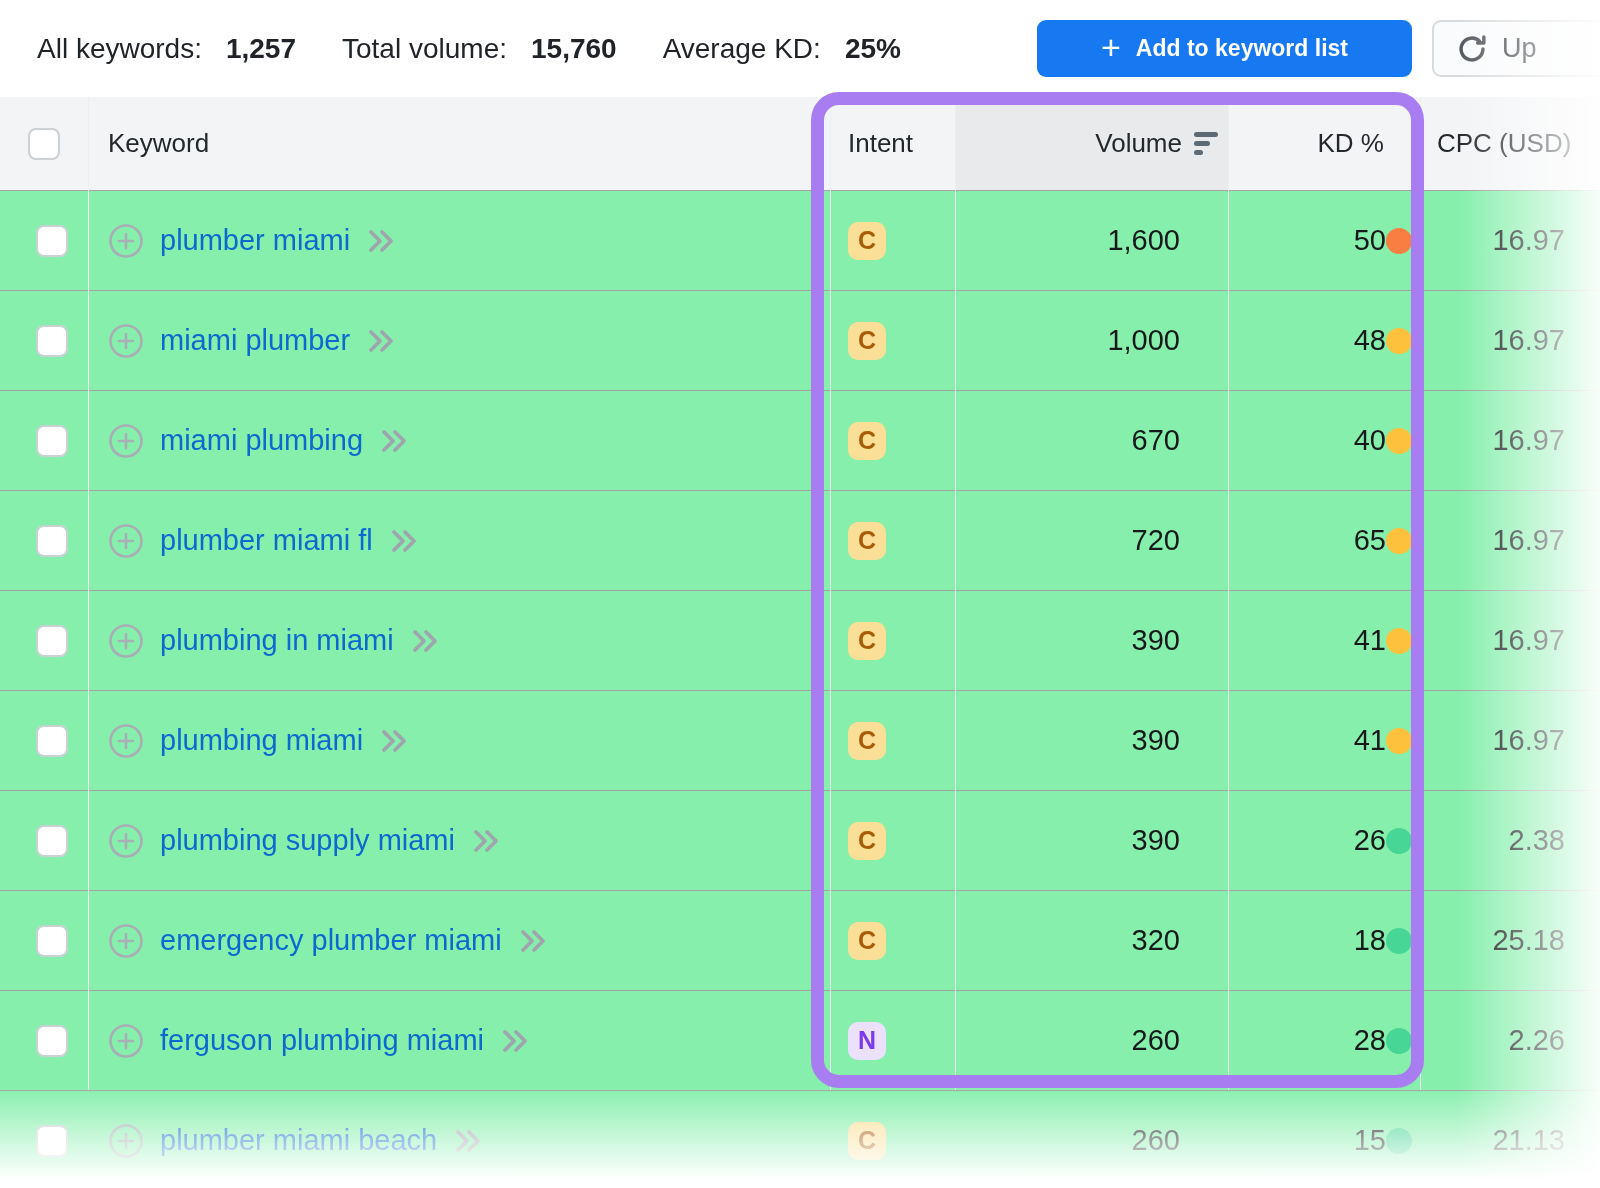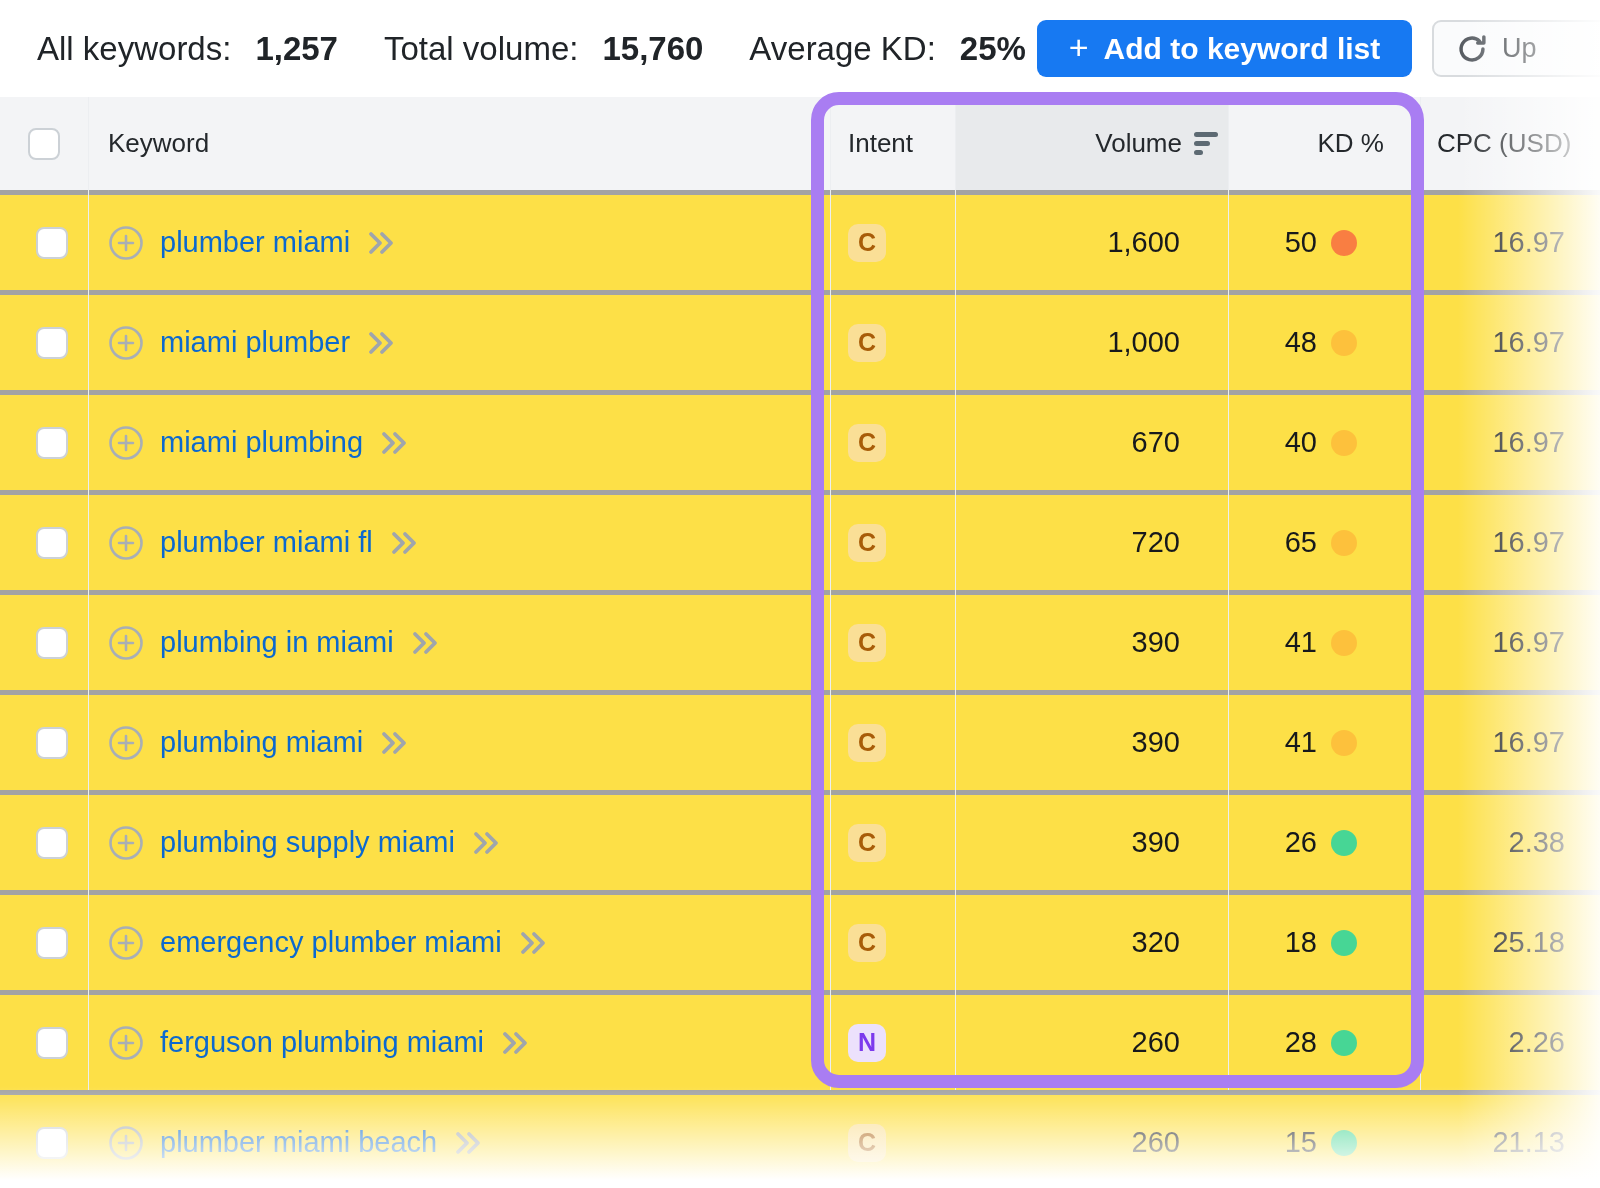--- a/index.html
+++ b/index.html
@@ -2,29 +2,29 @@
 <html><head>
 <meta charset="utf-8">
 <style>
   html,body{margin:0;padding:0;background:#ffffff;}
   .canvas{
     position:relative;width:1600px;height:1188px;overflow:hidden;background:#ffffff;
     font-family:"Liberation Sans", sans-serif;color:#17191c;
   }
   
   .topbar{position:absolute;left:0;top:0;width:1600px;height:97px;background:#ffffff;display:flex;align-items:center;}
-  .stats{display:flex;align-items:center;gap:46px;padding-left:37px;font-size:33px;color:#202428;}
+  .stats{display:flex;align-items:center;gap:46px;padding-left:37px;font-size:28px;color:#202428;}
   .stat{display:flex;align-items:center;gap:12px;white-space:nowrap;}
   .stat .v{font-weight:700;margin-left:12px;}
   .btn-add{
     position:absolute;left:1037px;top:20px;width:375px;height:57px;background:#1779f2;border-radius:9px;
     display:flex;align-items:center;justify-content:center;gap:15px;color:#ffffff;cursor:pointer;
   }
   .btn-add .plus{font-size:34px;font-weight:400;line-height:1;margin-top:-3px;}
-  .btn-add .lbl{font-size:30px;font-weight:700;}
+  .btn-add .lbl{font-size:23px;font-weight:700;}
   .btn-update{
     position:absolute;left:1432px;top:20px;width:200px;height:57px;background:#fafbfc;border:2px solid #d8dbde;border-radius:9px;
     display:flex;align-items:center;gap:14px;padding-left:22px;box-sizing:border-box;cursor:pointer;
   }
   .btn-update .lbl{font-size:27px;color:#3c4044;}
   
   .thead{position:absolute;left:0;top:97px;width:1600px;height:93px;background:#f3f4f6;}
   .thead .hcell{position:absolute;top:0;height:93px;display:flex;align-items:center;font-size:26px;color:#24282c;text-align:right;}
   .h-keyword{left:88px;width:742px;padding-left:20px;box-sizing:border-box;}
   .h-intent{left:830px;width:125px;padding-left:18px;box-sizing:border-box;}
@@ -33,27 +33,27 @@
   .h-cpc{left:1420px;width:200px;padding-left:17px;box-sizing:border-box;}
   .hcheck{position:absolute;left:0;top:0;width:88px;height:93px;display:flex;align-items:center;justify-content:center;}
   .sort-icon{display:flex;flex-direction:column;gap:4px;align-items:flex-start;}
   .sort-icon i{display:block;height:5px;border-radius:3px;background:#5d6a73;}
   .sort-icon i:nth-child(1){width:24px;}
   .sort-icon i:nth-child(2){width:16px;}
   .sort-icon i:nth-child(3){width:9px;}
   
   .vline{position:absolute;top:97px;height:993px;width:1px;background:#ecEEF1;background:#eceef1;z-index:1;}
   
-  .row{position:absolute;left:0;width:1600px;height:100px;border-top:5px solid #a3a3a3;box-sizing:border-box;background:#fde047;}
+  .row{position:absolute;left:0;width:1600px;height:100px;border-top:1px solid #a3a3a3;box-sizing:border-box;background:#86efac;}
   .cell{position:absolute;top:0;height:100%;display:flex;align-items:center;box-sizing:border-box;padding-left:16px;}
   .c-check{left:0;width:88px;justify-content:center;}
   .c-keyword{left:88px;width:742px;padding-left:20px;gap:16px;}
   .c-intent{left:830px;width:125px;padding-left:18px;}
   .c-volume{left:955px;width:273px;justify-content:flex-end;padding-right:48px;font-size:29px;}
-  .c-kd{left:1201px;width:192px;justify-content:flex-end;padding-right:36px;gap:14px;font-size:29px;}
+  .c-kd{left:1256px;width:192px;justify-content:flex-end;padding-right:36px;font-size:29px;}
   .c-cpc{left:1420px;width:200px;justify-content:flex-end;padding-right:55px;font-size:29px;}
   .checkbox{width:32px;height:32px;background:#ffffff;border:2px solid #ccd1d6;border-radius:8px;box-sizing:border-box;cursor:pointer;}
   .kw{font-size:29px;color:#0c69cf;cursor:pointer;}
   .iconbtn{display:flex;align-items:center;cursor:pointer;}
   .badge{
     display:inline-flex;align-items:center;justify-content:center;width:38px;height:38px;border-radius:10px;
     font-size:25px;font-weight:700;
   }
   .intent-c{background:#fadf96;color:#a85c08;}
   .intent-n{background:#ece1fc;color:#7c3aed;}

